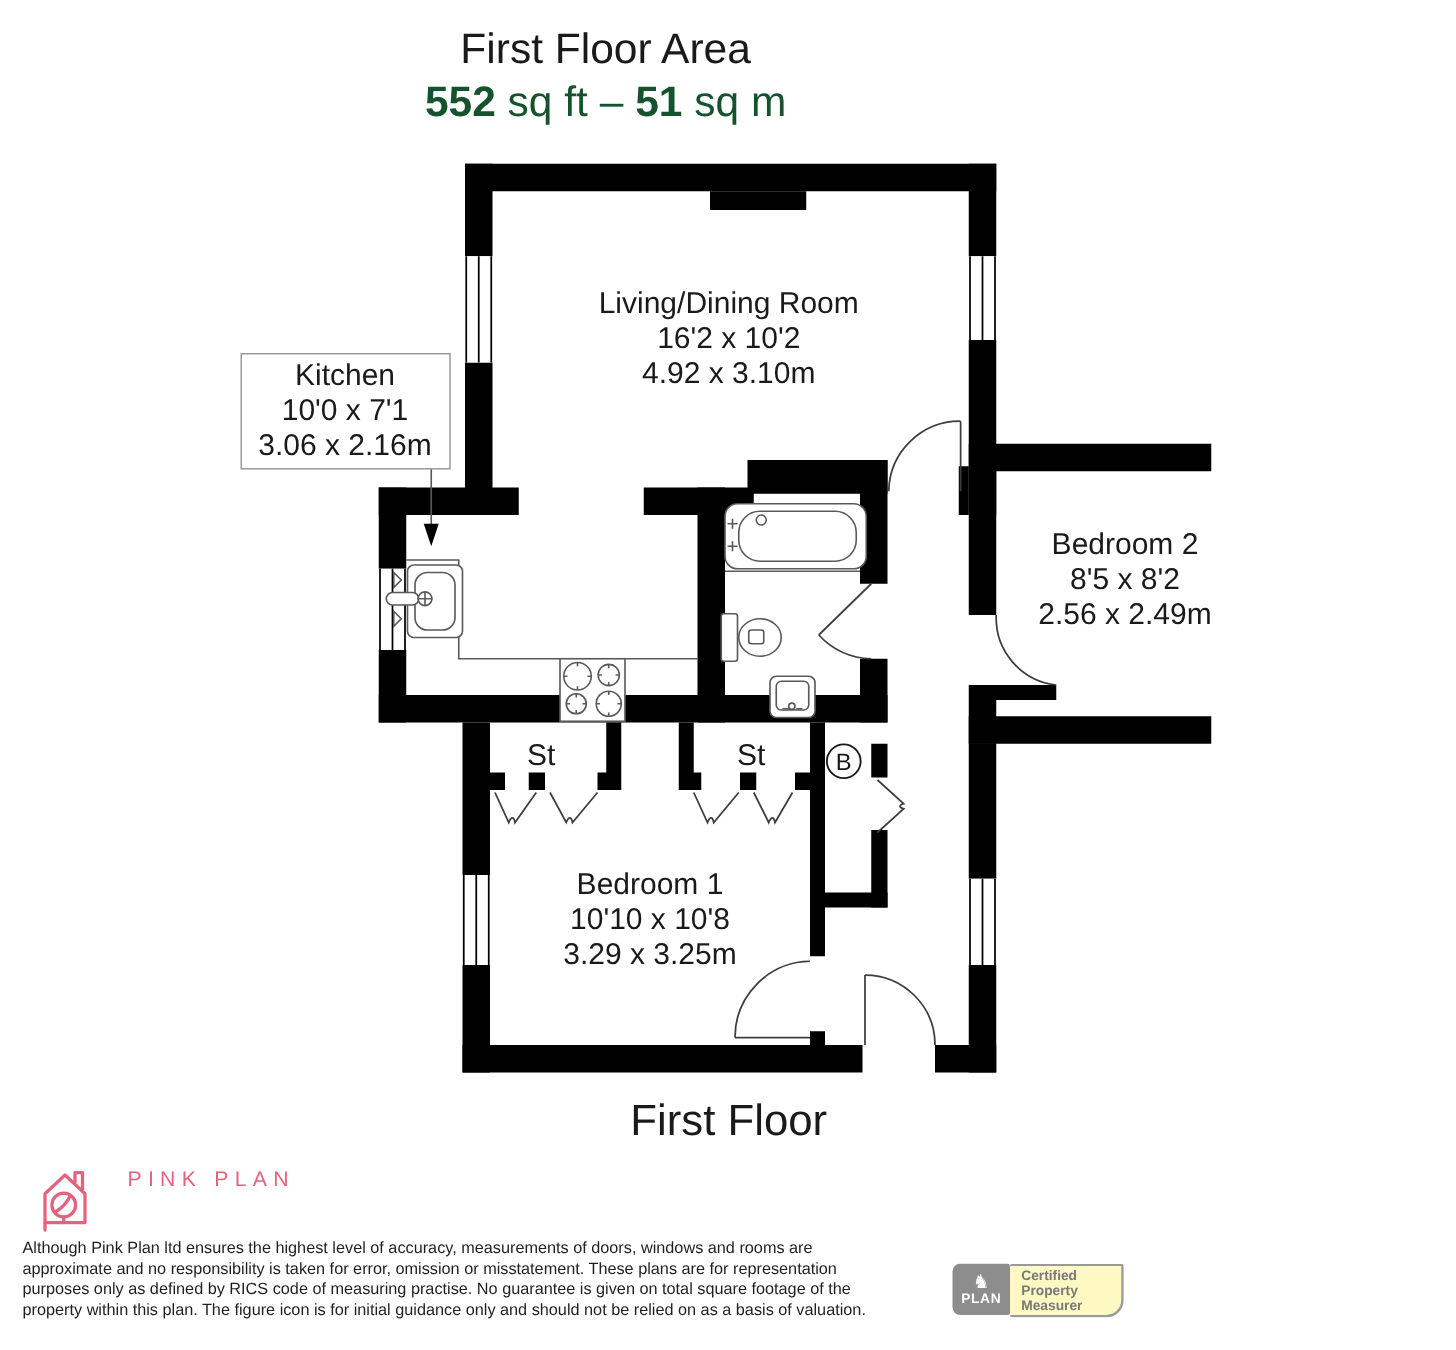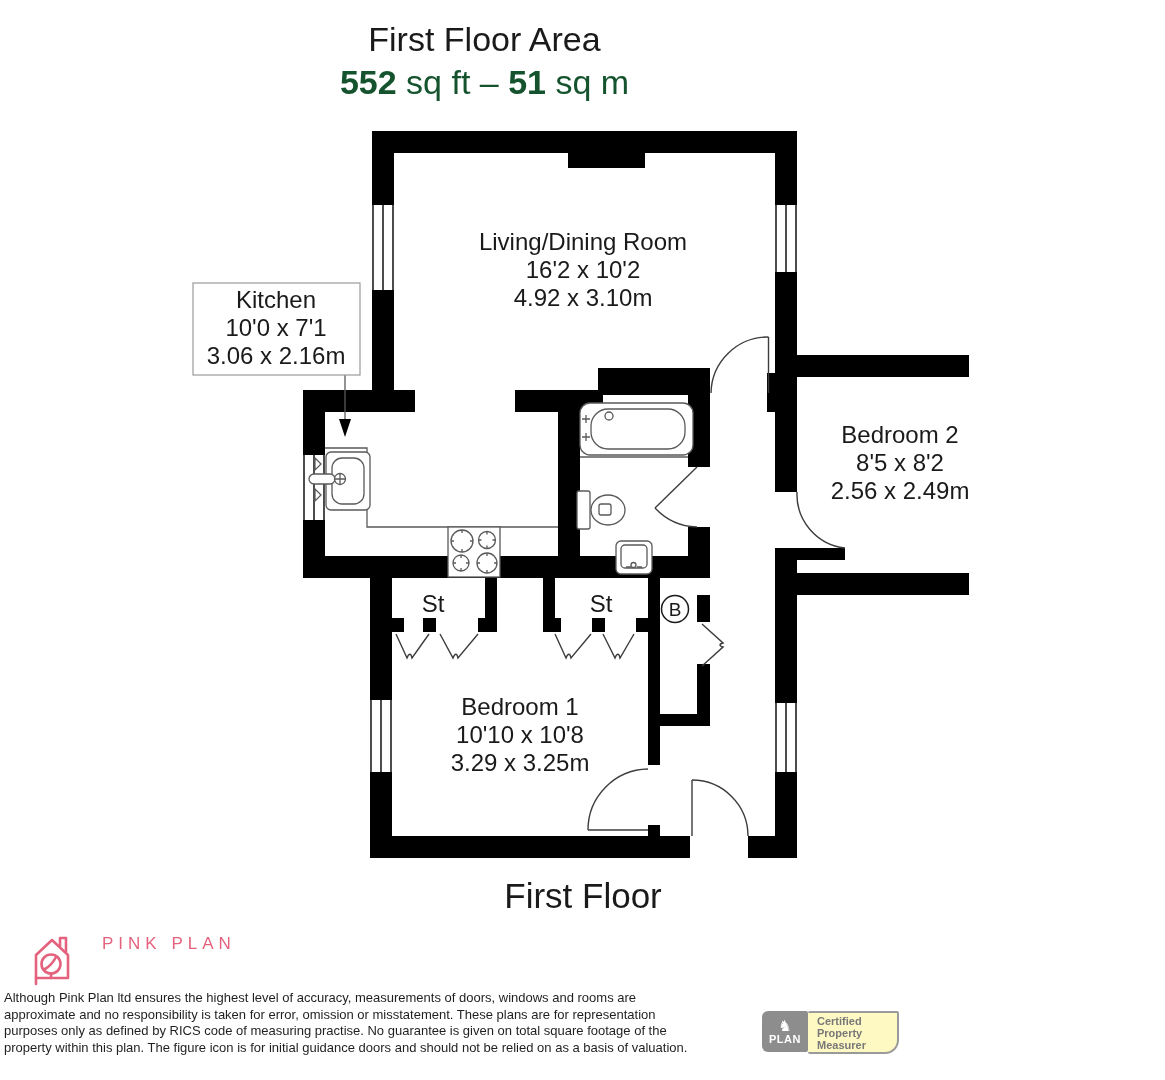--- a/index.html
+++ b/index.html
@@ -16,21 +16,21 @@
   .wall{fill:#000;stroke:none;}
   .winrect{fill:#fff;stroke:none;}
   .winline{stroke:#000;stroke-width:1.4;}
   .door{fill:none;stroke:#3d3d3d;stroke-width:1.4;}
   .fix{fill:#fff;stroke:#5a5a5a;stroke-width:1.3;}
   .fixline{fill:none;stroke:#5a5a5a;stroke-width:1.3;}
   .kbox{fill:#fff;stroke:#9a9a9a;stroke-width:1.2;}
   
   .brand{position:absolute;top:934px;left:28px;display:flex;align-items:flex-start;}
   .brand-text{margin-left:26px;font-size:17px;letter-spacing:5px;font-weight:500;}
-  .disc{position:absolute;top:990px;left:4px;font-size:13px;line-height:16.5px;color:#1f1f1f;white-space:nowrap;}
+  .disc{position:absolute;top:990px;left:18px;font-size:13px;line-height:16.5px;color:#1f1f1f;white-space:nowrap;}
   .rics{position:absolute;top:1011px;left:762px;display:flex;}
   .rics-left{width:46px;height:41px;background:#8d8d8d;border-radius:6px 2px 2px 6px;
              display:flex;flex-direction:column;align-items:center;justify-content:center;}
   .rics-lion{color:#fff;font-size:15px;line-height:15px;}
   .rics-word{color:#fff;font-size:11px;font-weight:bold;letter-spacing:.5px;line-height:12px;}
   .rics-right{width:80px;height:37px;background:#fef9c3;border:2px solid #9a9a9a;border-left:none;
               border-radius:2px 2px 14px 2px;padding:2px 0 0 9px;}
   .rics-line{font-size:11px;font-weight:bold;color:#787878;line-height:12px;}
   .cheffins{position:absolute;top:1006px;left:988px;width:152px;height:44px;
             display:flex;align-items:center;justify-content:flex-start;border-radius:2px;}
@@ -242,21 +242,21 @@
         <path d="M8 44 L8 50"></path>
       </g>
     </svg>
     <span class="brand-text" style="color: rgb(228, 98, 125);">PINK PLAN</span>
   </div>
 
   <div class="disc">
     <div>Although Pink Plan ltd ensures the highest level of accuracy, measurements of doors, windows and rooms are</div>
     <div>approximate and no responsibility is taken for error, omission or misstatement. These plans are for representation</div>
     <div>purposes only as defined by RICS code of measuring practise. No guarantee is given on total square footage of the</div>
-    <div>property within this plan. The figure icon is for initial guidance doors and should not be relied on as a basis of valuation.</div>
+    <div>property within this plan. The figure icon is for initial guidance only and should not be relied on as a basis of valuation.</div>
   </div>
 
   <div class="rics">
     <div class="rics-left">
       <span class="rics-lion">♞</span>
       <span class="rics-word">PLAN</span>
     </div>
     <div class="rics-right">
       <div class="rics-line">Certified</div>
       <div class="rics-line">Property</div>

